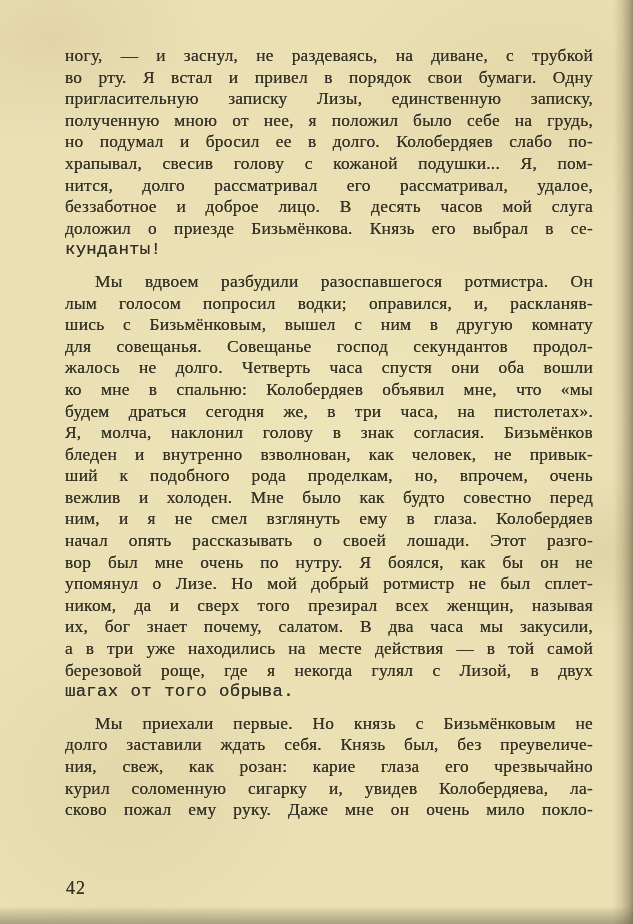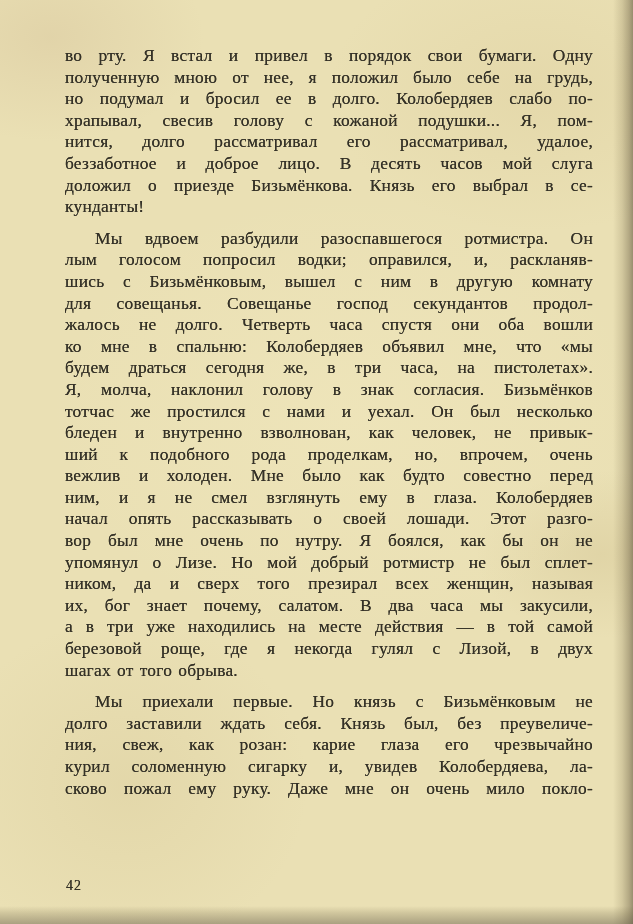--- a/index.html
+++ b/index.html
@@ -63,58 +63,60 @@
     word-spacing: 1.5px;
     text-align: justify;
     text-align-last: justify;
     white-space: normal;
     overflow: visible;
     text-shadow: 0 0 0.6px rgba(44,41,32,0.85);
   }
   .line.para-end {
     text-align: left;
     text-align-last: left;
+    font-family: Liberation Mono, monospace;
   }
   .line.indent {
     padding-left: 30px;
     width: 498px;
     margin-top: 10px;
   }
   .pagenum {
     position: absolute;
     left: 66px;
     top: 878px;
-    font-size: 14px;
+    font-size: 18px;
     letter-spacing: 1px;
     text-shadow: 0 0 0.6px rgba(44,41,32,0.85);
     font-family: Liberation Serif, serif;
   }
 </style>
 </head>
 <body>
 
 <div class="page">
   <div class="textblock">
+    <div class="line">ногу, — и заснул, не раздеваясь, на диване, с трубкой</div>
     <div class="line">во рту. Я встал и привел в порядок свои бумаги. Одну</div>
+    <div class="line">пригласительную записку Лизы, единственную записку,</div>
     <div class="line">полученную мною от нее, я положил было себе на грудь,</div>
     <div class="line">но подумал и бросил ее в долго. Колобердяев слабо по-</div>
     <div class="line">храпывал, свесив голову с кожаной подушки... Я, пом-</div>
     <div class="line">нится, долго рассматривал его рассматривал, удалое,</div>
     <div class="line">беззаботное и доброе лицо. В десять часов мой слуга</div>
     <div class="line">доложил о приезде Бизьмёнкова. Князь его выбрал в се-</div>
     <div class="line para-end">кунданты!</div>
     <div class="line indent">Мы вдвоем разбудили разоспавшегося ротмистра. Он</div>
     <div class="line">лым голосом попросил водки; оправился, и, раскланяв-</div>
     <div class="line">шись с Бизьмёнковым, вышел с ним в другую комнату</div>
     <div class="line">для совещанья. Совещанье господ секундантов продол-</div>
     <div class="line">жалось не долго. Четверть часа спустя они оба вошли</div>
     <div class="line">ко мне в спальню: Колобердяев объявил мне, что «мы</div>
     <div class="line">будем драться сегодня же, в три часа, на пистолетах».</div>
     <div class="line">Я, молча, наклонил голову в знак согласия. Бизьмёнков</div>
-    <div class="line">тотчас же простился с нами и уехал. Он был несколько</div>
     <div class="line">бледен и внутренно взволнован, как человек, не привык-</div>
     <div class="line">ший к подобного рода проделкам, но, впрочем, очень</div>
     <div class="line">вежлив и холоден. Мне было как будто совестно перед</div>
     <div class="line">ним, и я не смел взглянуть ему в глаза. Колобердяев</div>
     <div class="line">начал опять рассказывать о своей лошади. Этот разго-</div>
     <div class="line">вор был мне очень по нутру. Я боялся, как бы он не</div>
     <div class="line">упомянул о Лизе. Но мой добрый ротмистр не был сплет-</div>
     <div class="line">ником, да и сверх того презирал всех женщин, называя</div>
     <div class="line">их, бог знает почему, салатом. В два часа мы закусили,</div>
     <div class="line">а в три уже находились на месте действия — в той самой</div>

